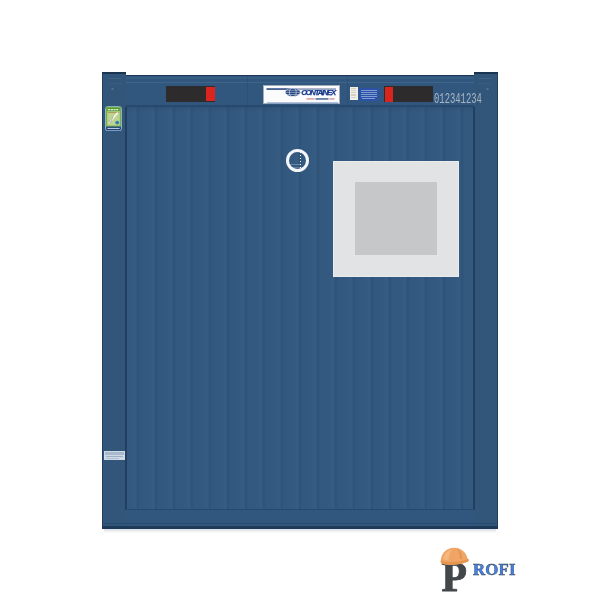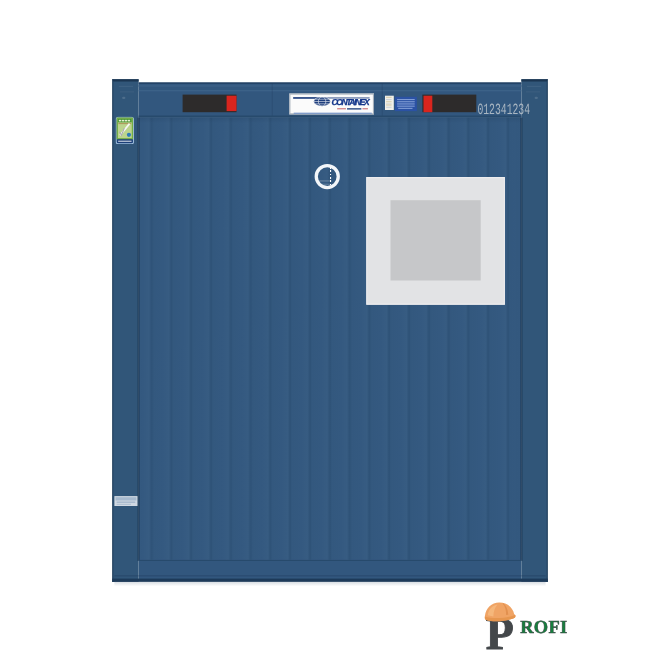--- a/index.html
+++ b/index.html
@@ -143,16 +143,16 @@
 
   <div class="abs" style="left:441.5px;top:556.6px;width:36px;height:44px;font-family:'Liberation Serif',serif;font-weight:bold;font-size:41.8px;line-height:41.8px;color:#43474a;-webkit-text-stroke:0.8px #43474a;">P</div>
 
   <svg class="abs" width="29" height="19" viewBox="0 0 29 19" style="left:440px;top:546.5px;">
     <path d="M0.9,12.6 C1.6,5.8 6.9,0.8 13.8,0.7 C20.8,0.6 26.2,5.0 27.4,11.2 L28.5,12.4 C28.9,13.1 28.6,14.1 27.9,14.6 C21.5,17.9 8.0,18.9 1.6,16.4 C0.7,15.9 0.4,14.6 0.9,12.6 Z" fill="#f0a465"></path>
     <path d="M3.4,12.4 C4.0,6.8 7.6,3.2 12.3,2.5 C10.0,5 8.7,8.6 8.5,13.4 Z" fill="#f6bb81" opacity="0.8"></path>
     <path d="M17.8,1.5 C20.3,3.8 21.8,7.2 22.1,11.8 L20.1,12.1 C20.1,7.4 19.3,4 17.0,1.8 Z" fill="#e08e4c" opacity="0.9"></path>
     <path d="M1.0,13.4 C7.5,15.9 20.5,15.2 27.8,12.0 L28.5,12.4 C28.9,13.1 28.6,14.1 27.9,14.6 C21.5,17.9 8.0,18.9 1.6,16.4 C0.8,15.9 0.6,14.4 1.0,13.4 Z" fill="#e6964f"></path>
   </svg>
 
-  <div class="abs" style="left:473px;top:561.8px;font-family:'Liberation Serif',serif;font-weight:bold;font-size:16.8px;line-height:16.8px;color:#15803d;letter-spacing:0.2px;-webkit-text-stroke:0.5px #43474a;">ROFI</div>
+  <div class="abs" style="left:473px;top:561.8px;font-family:'Liberation Serif',serif;font-weight:bold;font-size:16.8px;line-height:16.8px;color:#3b82f6;letter-spacing:0.2px;-webkit-text-stroke:0.5px #43474a;">ROFI</div>
 
 
 </div>
 
 </body></html>

